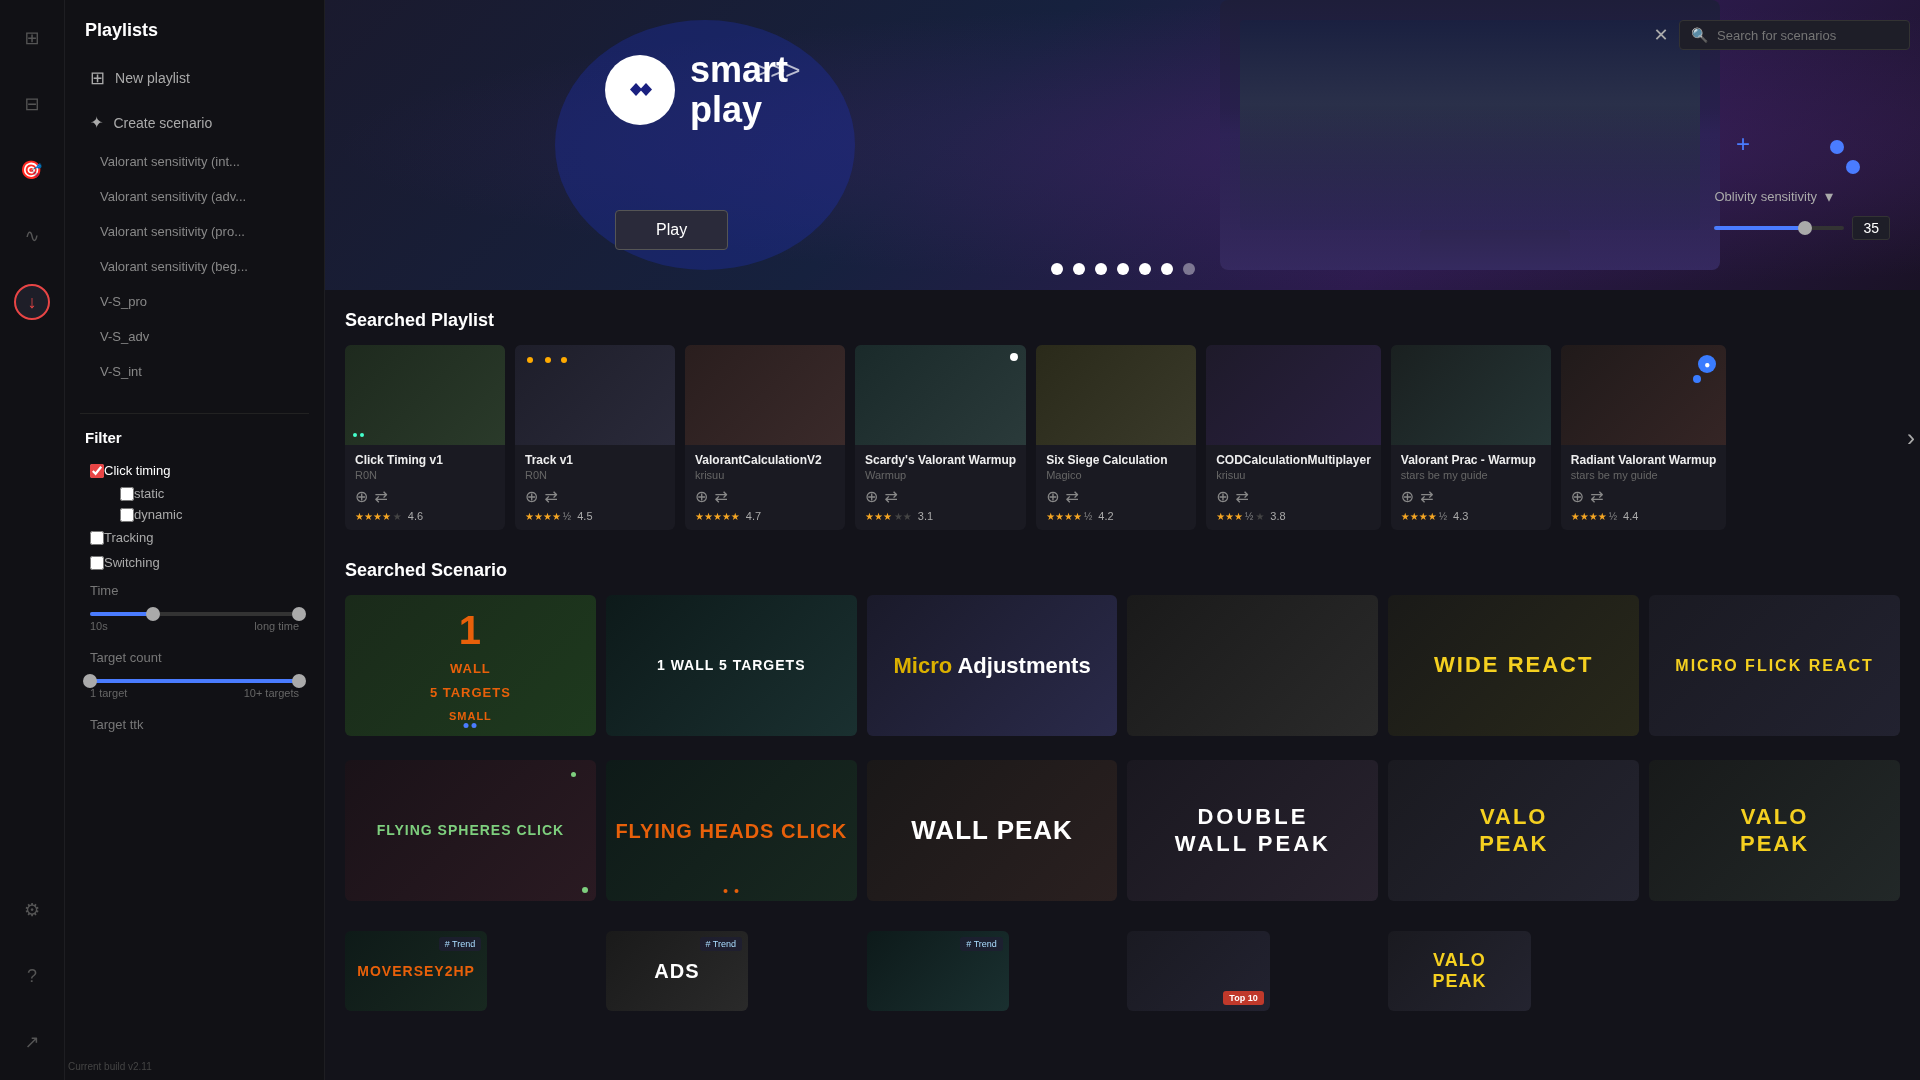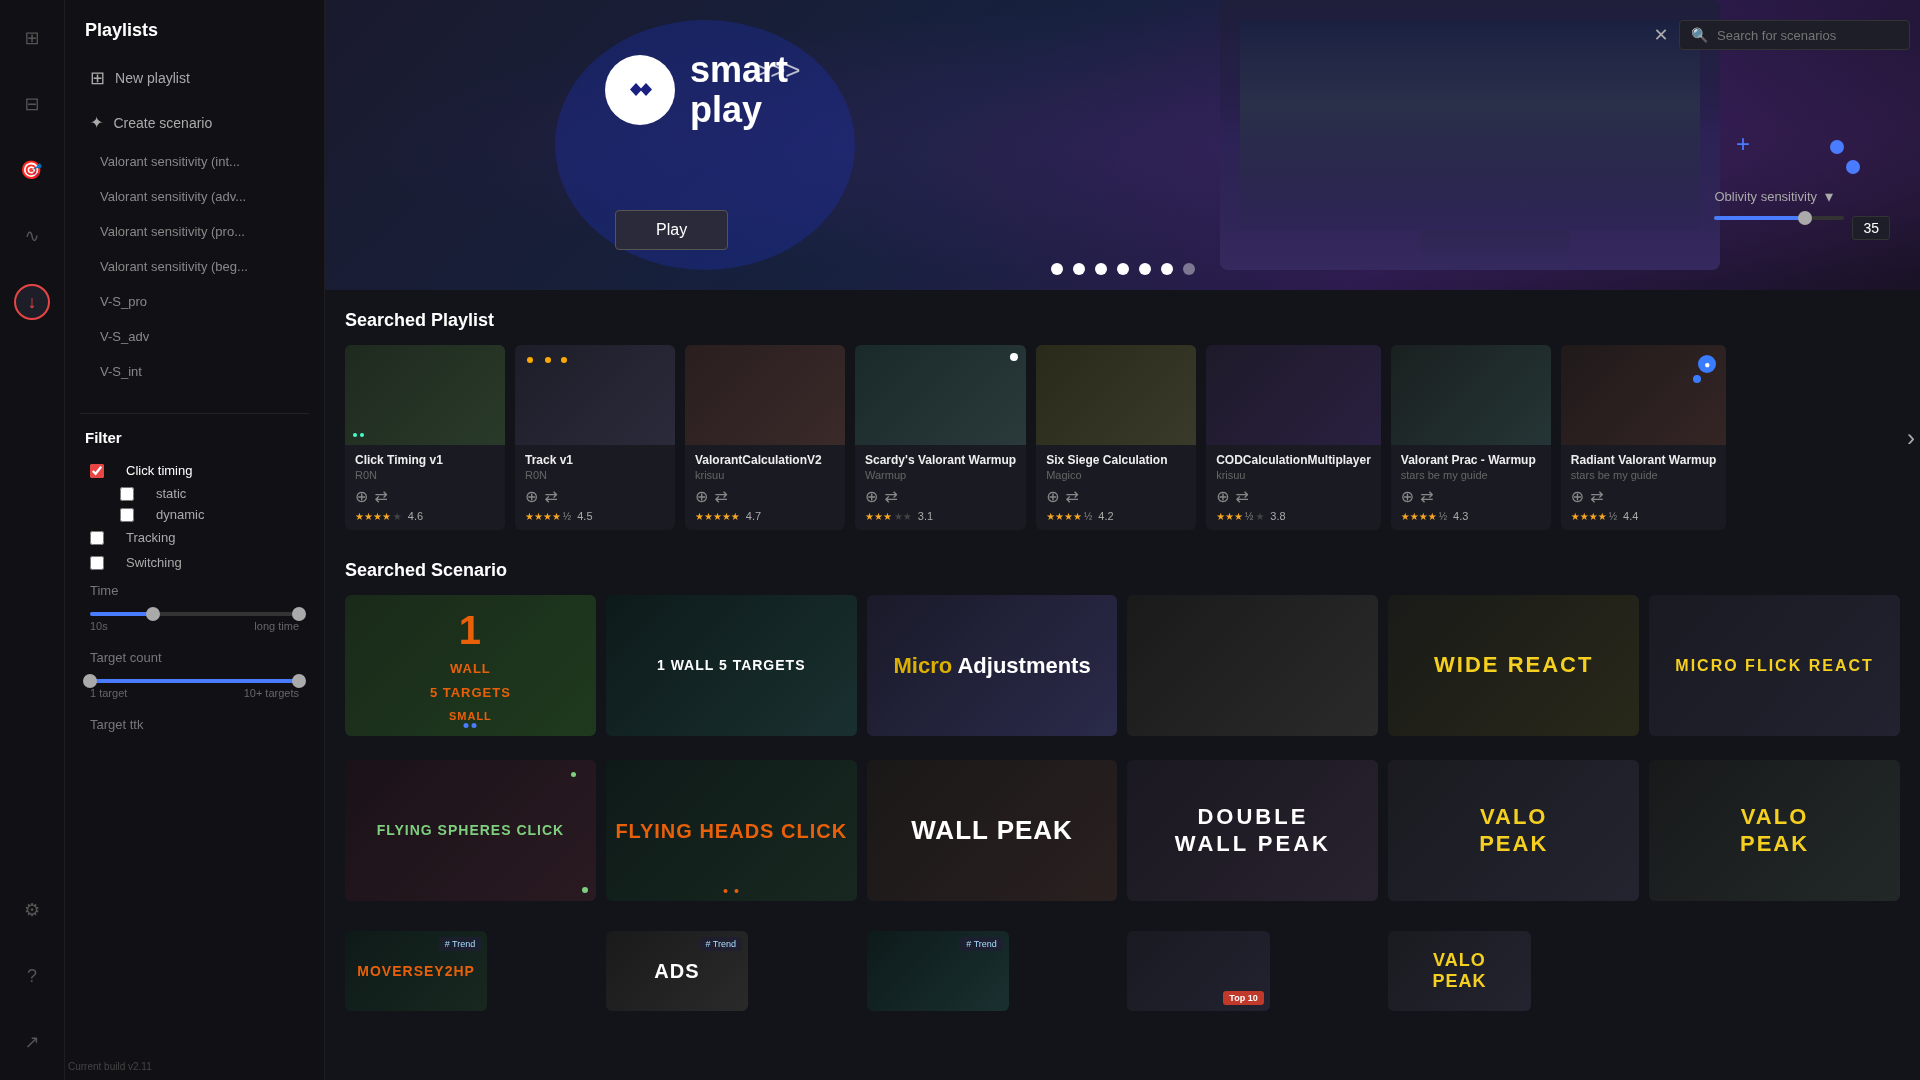--- a/index.html
+++ b/index.html
@@ -92,21 +92,21 @@
     .filter-title {
       font-size: 15px;
       font-weight: 600;
       color: #fff;
       margin-bottom: 12px;
       padding-left: 5px;
     }
     .filter-item {
       display: flex;
       align-items: center;
-      gap: 22px;
+      gap: 0;
       padding: 5px 10px;
       cursor: pointer;
       color: #aaa;
       font-size: 13px;
     }
     .filter-item input[type=checkbox] {
       accent-color: #e84545;
       width: 14px;
       height: 14px;
       cursor: pointer;
@@ -648,21 +648,21 @@
       <div class="banner-dot active"></div>
       <div class="banner-dot active"></div>
       <div class="banner-dot"></div>
     </div>
 
     <div style="position:absolute;right:30px;bottom:50px;display:flex;flex-direction:column;gap:10px;">
       <div style="display:flex;align-items:center;gap:8px;">
         <span class="oblivity-label">Oblivity sensitivity</span>
         <span class="oblivity-chevron">▾</span>
       </div>
-      <div style="display:flex;align-items:flex-start;gap:8px;">
+      <div style="display:flex;align-items:center;gap:8px;">
         <div class="oblivity-slider-track">
           <div class="oblivity-slider-fill"></div>
           <div style="position:absolute;left:calc(70% - 7px);top:-5px;width:14px;height:14px;background:#aaa;border-radius:50%;cursor:pointer;"></div>
         </div>
         <div class="oblivity-value">35</div>
       </div>
     </div>
   </div>
 
   <div class="content-scroll">

